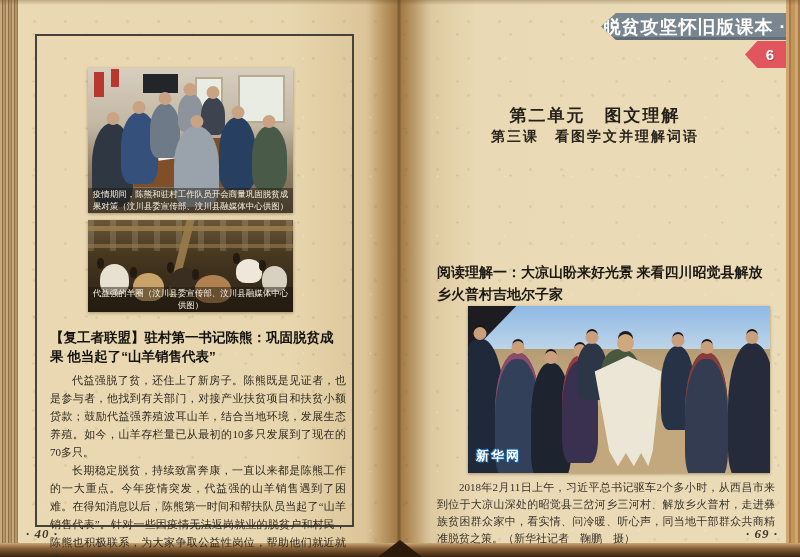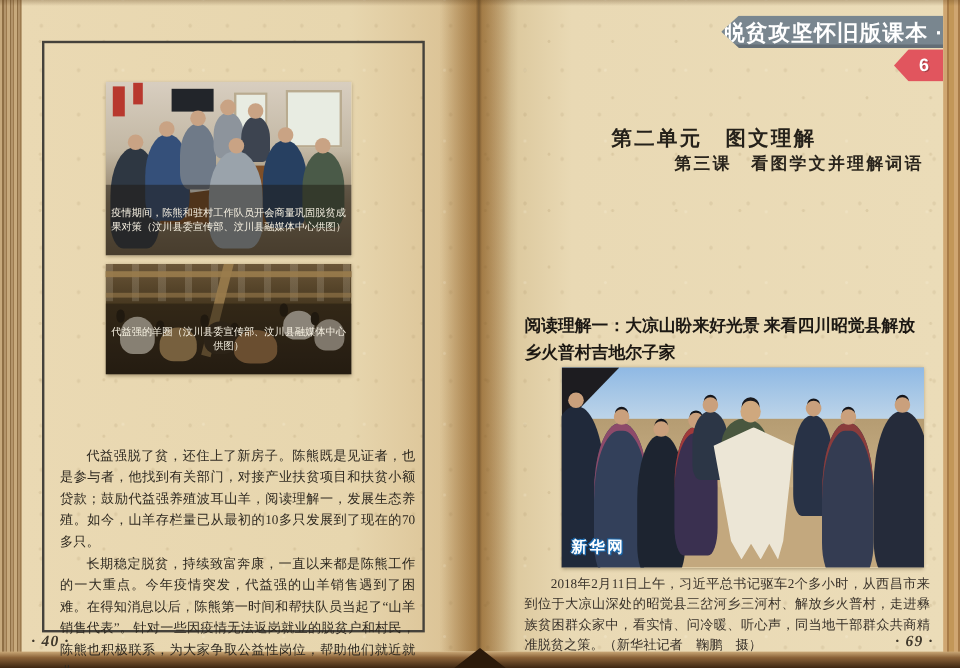--- a/index.html
+++ b/index.html
@@ -48,34 +48,34 @@
   #tab6 span{color:#fff;font-family:"Liberation Sans","DejaVu Sans",sans-serif;
     font-weight:bold;font-size:15px;text-shadow:1px 1px 0 rgba(0,0,0,.25);}
   
   #frame-left{left:35px;top:34px;width:315px;height:489px;border:2px solid #45423b;}
   .photo{overflow:hidden;box-shadow:0 1px 3px rgba(60,40,10,.4);}
   #photo1{left:88px;top:68px;width:205px;height:145px;}
   #photo2{left:88px;top:220px;width:205px;height:92px;}
   .photo-caption{position:absolute;left:0;right:0;bottom:0;
     background:rgba(30,22,14,.48);color:#f6f0e1;
     font-family:"Liberation Sans","DejaVu Sans",sans-serif;
-    font-size:8.5px;line-height:1.35;text-align:center;padding:18px 4px;margin-top:28px;}
+    font-size:8.5px;line-height:1.35;text-align:center;padding:1px 4px;margin-top:28px;}
   #headline{left:50px;top:329px;width:296px;
     font-family:"Liberation Sans","DejaVu Sans",sans-serif;
     font-weight:bold;font-size:13.5px;line-height:1.4;color:#15130f;}
   #body-left{left:50px;top:371px;width:296px;font-size:11px;line-height:1.64;
     color:#2e2920;text-align:justify;}
   #body-left p{margin:0;text-indent:2em;}
   .pagenum{font-style:italic;font-weight:bold;font-size:13px;color:#40392c;letter-spacing:1px;}
   #pn44{left:26px;top:526px;}
   #pn45{left:746px;top:526px;}
   
   #unit-title{left:420px;top:104px;width:350px;text-align:center;
     font-weight:bold;font-size:17px;color:#25211a;letter-spacing:2px;}
-  #lesson-title{left:420px;top:128px;width:350px;text-align:right;
+  #lesson-title{left:420px;top:128px;width:350px;text-align:center;
     font-weight:bold;font-size:14px;color:#2a251d;letter-spacing:2px;}
   #intro{left:437px;top:158px;width:334px;font-size:13.5px;line-height:1.6;
     color:#2b251c;text-align:justify;text-indent:2em;margin:0;}
   #reading-title{left:437px;top:262px;width:334px;font-weight:bold;
     font-size:14px;line-height:1.55;color:#1c1813;}
   #photo3{left:468px;top:306px;width:302px;height:167px;}
   #caption-right{left:437px;top:479px;width:338px;font-size:11px;line-height:1.55;
     color:#39322a;text-align:justify;text-indent:2em;margin:0;}
   
   .scene{position:absolute;inset:0;}
@@ -202,23 +202,24 @@
       <div class="goat" style="left:72%;top:42%;width:13%;height:26%;background:#efe8da">
           <span class="head"></span>
         </div>
       <div class="goat" style="left:85%;top:50%;width:12%;height:28%;background:#d8d0c0">
           <span class="head"></span>
         </div>
     </div>
     <div class="photo-caption">代益强的羊圈（汶川县委宣传部、汶川县融媒体中心供图）</div>
   </div>
 
+  <div class="abs" id="headline">【复工者联盟】驻村第一书记陈熊：巩固脱贫成果 他当起了“山羊销售代表”</div>
 
   <div class="abs" id="body-left">
-    <p>代益强脱了贫，还住上了新房子。陈熊既是见证者，也是参与者，他找到有关部门，对接产业扶贫项目和扶贫小额贷款；鼓励代益强养殖波耳山羊，阅读理解一，发展生态养殖。如今，山羊存栏量已从最初的10多只发展到了现在的70多只。</p>
+    <p>代益强脱了贫，还住上了新房子。陈熊既是见证者，也是参与者，他找到有关部门，对接产业扶贫项目和扶贫小额贷款；鼓励代益强养殖波耳山羊，结合当地环境，发展生态养殖。如今，山羊存栏量已从最初的10多只发展到了现在的70多只。</p>
     <p>长期稳定脱贫，持续致富奔康，一直以来都是陈熊工作的一大重点。今年疫情突发，代益强的山羊销售遇到了困难。在得知消息以后，陈熊第一时间和帮扶队员当起了“山羊销售代表”。针对一些因疫情无法返岗就业的脱贫户和村民，陈熊也积极联系，为大家争取公益性岗位，帮助他们就近就业。</p>
   </div>
 
   <div class="abs pagenum" id="pn44">· 40 ·</div>
 
   <div class="abs" id="unit-title">第二单元　图文理解</div>
   <div class="abs" id="lesson-title">第三课　看图学文并理解词语</div>
   <div class="abs photo" id="photo3">
     <div class="scene" id="scene-visit">
       <div class="v-sky"></div>

